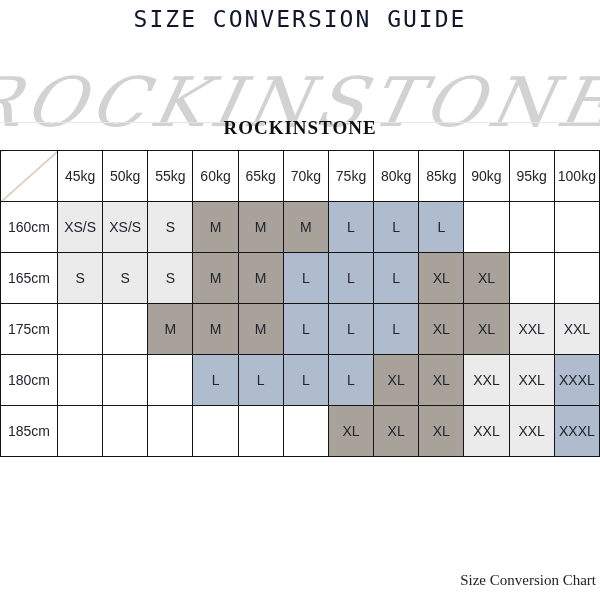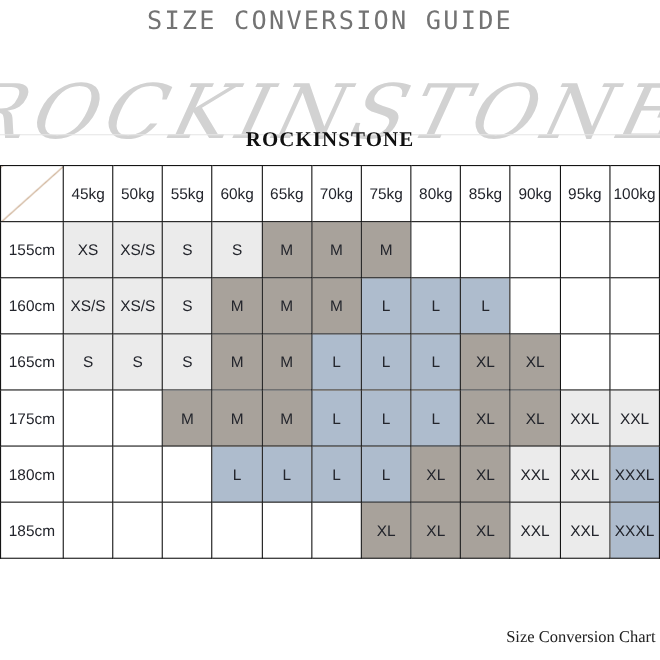--- a/index.html
+++ b/index.html
@@ -41,21 +41,21 @@
   .title {
     position: absolute;
     top: 6px;
     left: 0;
     width: 600px;
     text-align: center;
     font-family: "DejaVu Sans Mono", monospace;
     font-size: 23px;
     font-weight: 500;
     letter-spacing: 2px;
-    color: #737373;
+    color: #0f172a;
     z-index: 1;
   }
   .subtitle {
     position: absolute;
     top: 41px;
     left: 0;
     width: 600px;
     text-align: center;
     font-family: "Liberation Sans", sans-serif;
     font-size: 12px;
@@ -150,35 +150,20 @@
           <th>75kg</th>
           <th>80kg</th>
           <th>85kg</th>
           <th>90kg</th>
           <th>95kg</th>
           <th>100kg</th>
         </tr>
     </thead>
     <tbody id="body-rows">
         <tr>
-          <th>155cm</th>
-          <td style="background: rgb(235, 235, 235);">XS</td>
-          <td style="background: rgb(235, 235, 235);">XS/S</td>
-          <td style="background: rgb(235, 235, 235);">S</td>
-          <td style="background: rgb(235, 235, 235);">S</td>
-          <td style="background: rgb(168, 162, 155);">M</td>
-          <td style="background: rgb(168, 162, 155);">M</td>
-          <td style="background: rgb(168, 162, 155);">M</td>
-          <td style="background: rgb(255, 255, 255);"></td>
-          <td style="background: rgb(255, 255, 255);"></td>
-          <td style="background: rgb(255, 255, 255);"></td>
-          <td style="background: rgb(255, 255, 255);"></td>
-          <td style="background: rgb(255, 255, 255);"></td>
-        </tr>
-        <tr>
           <th>160cm</th>
           <td style="background: rgb(235, 235, 235);">XS/S</td>
           <td style="background: rgb(235, 235, 235);">XS/S</td>
           <td style="background: rgb(235, 235, 235);">S</td>
           <td style="background: rgb(168, 162, 155);">M</td>
           <td style="background: rgb(168, 162, 155);">M</td>
           <td style="background: rgb(168, 162, 155);">M</td>
           <td style="background: rgb(174, 188, 205);">L</td>
           <td style="background: rgb(174, 188, 205);">L</td>
           <td style="background: rgb(174, 188, 205);">L</td>

